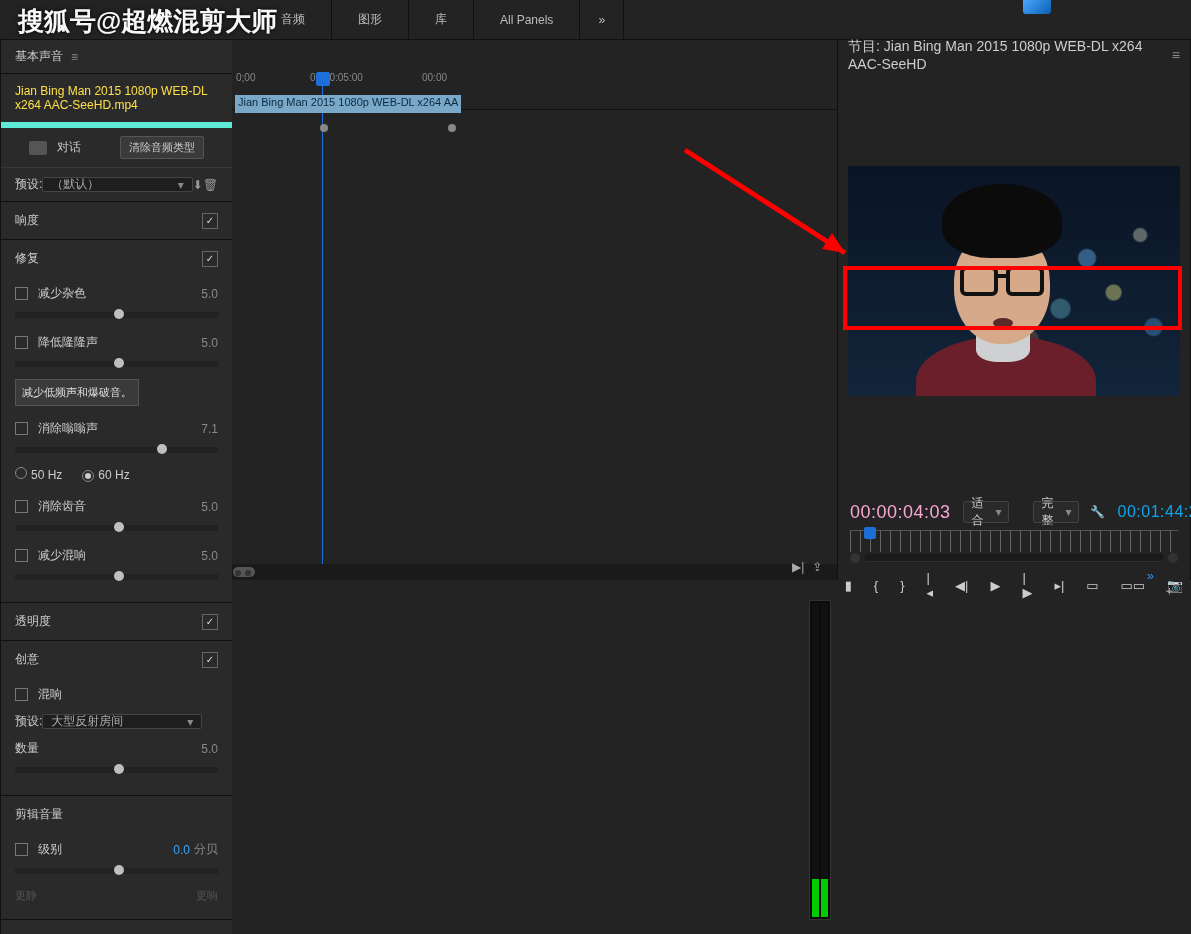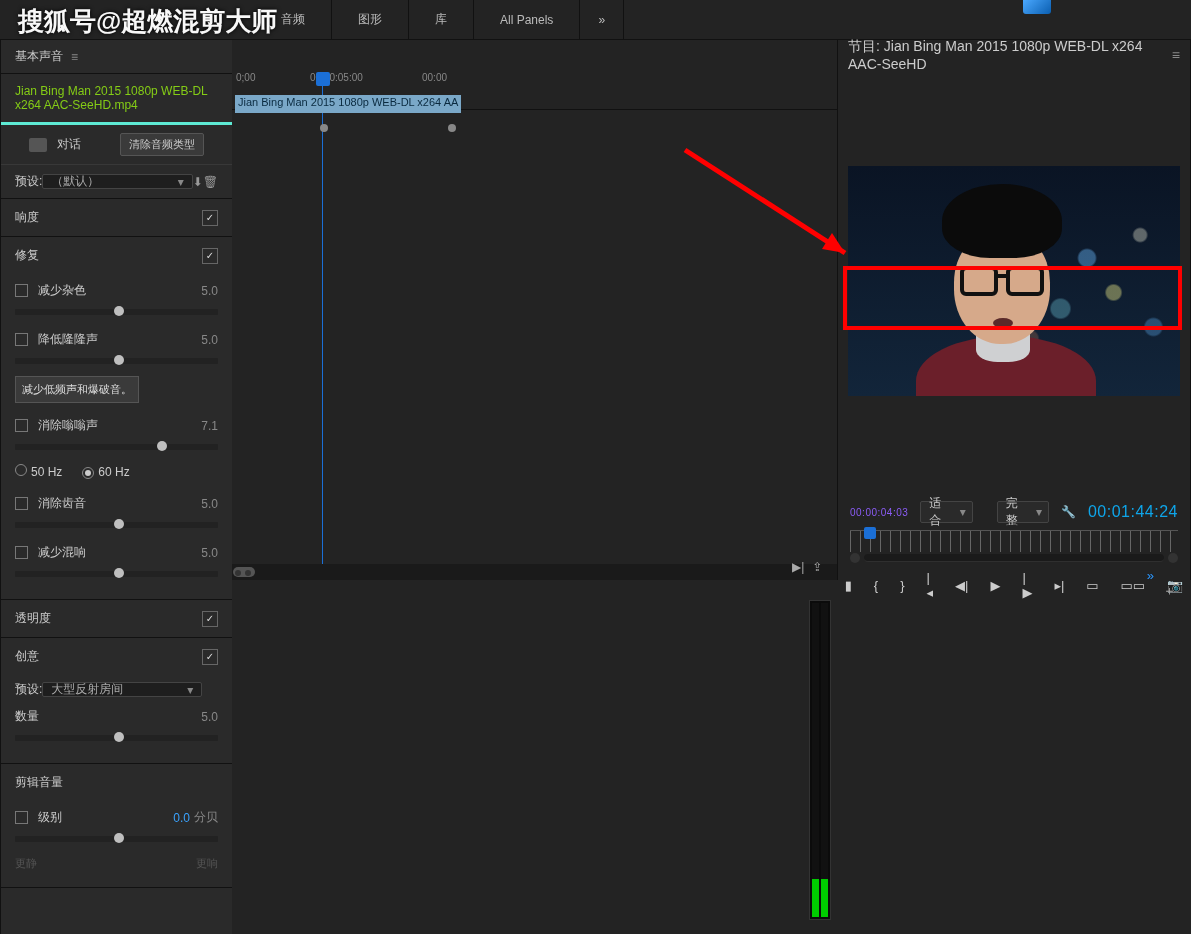--- a/index.html
+++ b/index.html
@@ -49,40 +49,40 @@
 .person .face{position:absolute;left:56px;top:44px;width:96px;height:114px;background:#d6a98a;border-radius:46% 46% 48% 48%;}
 .person .glass{position:absolute;top:80px;width:38px;height:30px;border:4px solid #111;border-radius:6px;}
 .person .glass.l{left:62px;} .person .glass.r{left:108px;}
 .person .bridge{position:absolute;left:100px;top:88px;width:12px;height:4px;background:#111;}
 .person .mouth{position:absolute;left:95px;top:132px;width:20px;height:10px;background:#5a2a2a;border-radius:50%;}
 .person .sweater{position:absolute;left:18px;top:150px;width:180px;height:90px;background:#6b1f2a;border-radius:50% 50% 0 0;}
 .person .collar{position:absolute;left:78px;top:146px;width:54px;height:30px;background:#cfd0d2;border-radius:0 0 40% 40%;}
 
 .prog-controls { height:88px; background:#232323; padding:6px 12px 0; position:relative;}
 .pc-row1 { display:flex; align-items:center; gap:12px; height:28px;}
-.tc { color:#8b5cf6; font-size:10px; letter-spacing:.5px;}
+.tc { color:#f9a8d4; font-size:18px; letter-spacing:.5px;}
 .sel { background:#2a2a2a; border:1px solid #444; color:#ccc; height:22px; padding:0 24px 0 8px; position:relative; font-size:12px; display:flex; align-items:center; border-radius:2px;}
 .sel::after{content:"▾"; position:absolute; right:6px; color:#888;}
 .wrench{color:#bbb;}
 .dur{color:#0ea5e9;font-size:16px;letter-spacing:.5px;}
 .pc-ruler{height:22px;position:relative;margin-top:4px;background:repeating-linear-gradient(90deg,#666 0 1px,transparent 1px 10px);border-top:1px solid #555;}
 .pc-ruler .ph{position:absolute;left:14px;top:-4px;width:12px;height:12px;background:#1b6fd6;border-radius:2px;}
 .pc-scroll{height:12px;display:flex;align-items:center;gap:4px;}
 .pc-scroll .dot{width:10px;height:10px;border-radius:50%;background:#333;}
 .pc-scroll .trk{flex:1;height:8px;background:#1a1a1a;border-radius:4px;}
 .pc-btns{display:flex;align-items:center;justify-content:center;gap:22px;margin-top:6px;color:#ccc;font-size:13px;position:relative;}
 .pc-btns .ic{cursor:pointer;}
 .pc-btns .more{position:absolute;right:24px;top:-2px;color:#2a97ff;}
 .pc-btns .plus{position:absolute;right:2px;top:12px;color:#aaa;}
 
 
 .ess { background:#2a2a2a; border-left:1px solid #111; grid-row:1 / span 2; overflow-y:auto; position:relative;}
 .ess-header{height:34px;display:flex;align-items:center;padding:0 14px;border-bottom:1px solid #111;}
 .ess-header .m{margin-left:8px;color:#888;}
-.ess-file{padding:10px 14px;color:#84cc16;border-bottom:3px solid #5eead4;}
+.ess-file{padding:10px 14px;color:#fde047;border-bottom:6px solid #5eead4;}
 .ess-row{display:flex;align-items:center;padding:8px 28px;border-bottom:1px solid #383838;}
 .chip{width:18px;height:14px;background:#555;border-radius:2px;margin-right:10px;position:relative;}
 .btn-clear{margin-left:auto;background:#3a3a3a;border:1px solid #555;padding:3px 8px;color:#ccc;border-radius:2px;font-size:11px;cursor:pointer;}
 .preset-row{display:flex;align-items:center;padding:8px 14px;gap:0;border-bottom:1px solid #111;}
 .preset-sel{flex:1;background:#1e1e1e;border:1px solid #444;color:#aaa;height:15px;padding:0 8px;position:relative;display:flex;align-items:center;border-radius:2px;}
 .preset-sel::after{content:"▾";position:absolute;right:8px;color:#888;}
 .preset-ic{color:#999;cursor:pointer;}
 
 .section{border-bottom:1px solid #111;}
 .sec-head{display:flex;align-items:center;padding:10px 14px;}
@@ -292,20 +292,24 @@
           <span class="chk">✓</span>
         </div>
     </div>
 
     <div class="section">
       <div class="sec-head">
           <span>创意</span>
           <span class="chk">✓</span>
         </div>
       <div class="sec-body">
+        <div class="opt">
+            <span class="cb"></span>
+            <span>混响</span>
+          </div>
         <div class="preset-row" style="padding:4px 0;border:none">
           <span>预设:</span>
           <div class="preset-sel" style="flex:0 0 160px">大型反射房间</div>
         </div>
         <div class="opt">
             <span>数量</span>
             <span class="val">5.0</span>
           </div>
         <div class="slider">
             <div class="th" style="left:49%"></div>

